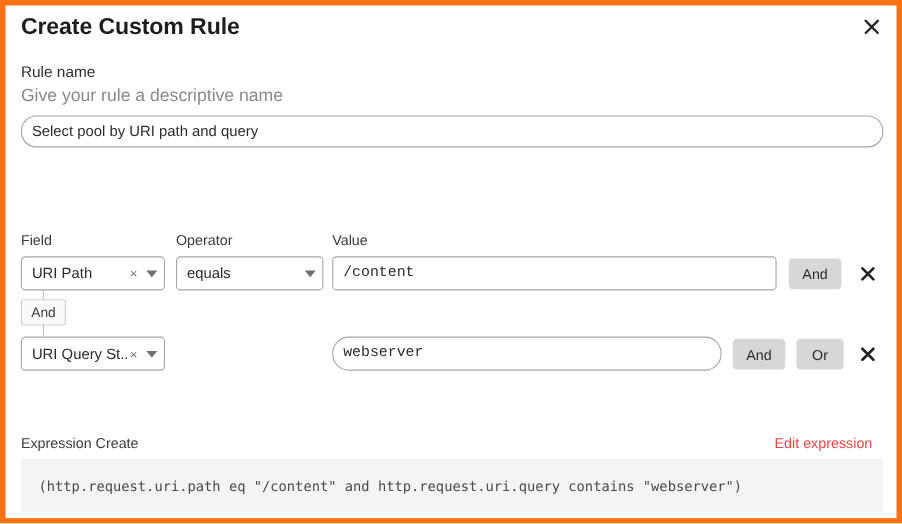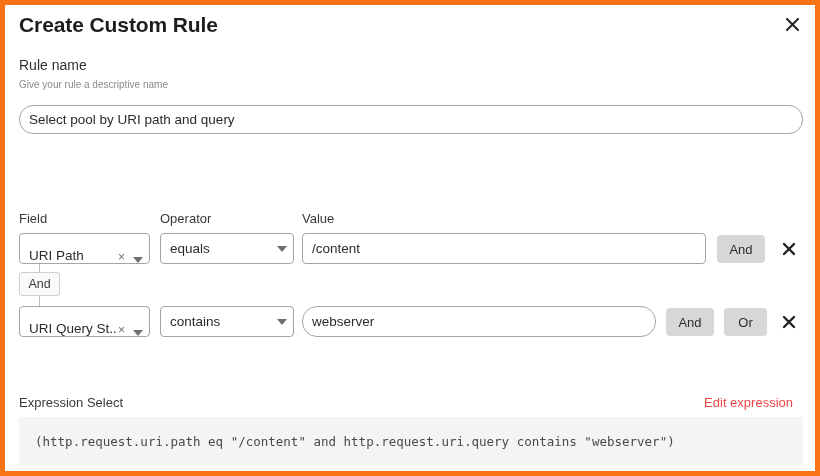--- a/index.html
+++ b/index.html
@@ -53,21 +53,21 @@
   .section-label {
     position: absolute;
     font-size: 14px;
     color: #313131;
   }
   .rule-name-label { left: 14px; top: 52px; }
   .rule-name-help {
     position: absolute;
     left: 14px;
     top: 74px;
-    font-size: 10px;
+    font-size: 16px;
     color: #8a8a8a;
   }
   .rule-name-input {
     position: absolute;
     left: 14px;
     top: 100px;
     width: 784px;
     height: 29px;
     box-sizing: border-box;
     border: 1px solid #a5a5a5;
@@ -146,31 +146,31 @@
     justify-content: center;
   }
   .caret-tri {
     width: 0;
     height: 0;
     border-left: 5px solid transparent;
     border-right: 5px solid transparent;
     border-top: 6px solid #6f6f6f;
   }
 
-  .field-select    { left: 14px;  width: 131px; align-items: flex-end; }
+  .field-select    { left: 14px;  width: 131px; }
   .operator-select { left: 155px; width: 134px; }
 
   .value-input {
     position: absolute;
     box-sizing: border-box;
     height: 31px;
     border: 1px solid #a5a5a5;
     border-radius: 4px;
     background: #fff;
-    font-family: Liberation Sans, sans-serif;
+    font-family: Liberation Mono, monospace;
     font-size: 13.5px;
     color: #2b2b2b;
     padding: 0 9px;
     outline: none;
   }
   .value-1 { left: 297px; width: 404px; }
   .value-2 { left: 297px; width: 354px; border-radius: 15px; }
 
   .logic-btn {
     position: absolute;
@@ -321,36 +321,30 @@
 
   <div class="cond-row row-2" style="width:820px;">
     <div class="select-box field-select">
       <span class="sel-text">URI Query St...</span>
       <span class="sel-clear">×</span>
       <span class="sel-caret">
           <span class="caret-tri"></span>
         </span>
     </div>
 
-    <div class="select-box operator-select">
-      <span class="sel-text">contains</span>
-      <span class="sel-caret">
-          <span class="caret-tri"></span>
-        </span>
-    </div>
 
     <input class="value-input value-2" type="text" value="webserver" style="">
 
     <button class="logic-btn and-2">And</button>
     <button class="logic-btn or-2">Or</button>
 
     <button class="remove-btn" aria-label="Remove">
       <svg width="14" height="14" viewBox="0 0 14 14">
         <path d="M2 2 L12 12 M12 2 L2 12" stroke="#222222" stroke-width="2.4" stroke-linecap="round"></path>
       </svg>
     </button>
   </div>
 
-  <div class="preview-label">Expression Select</div>
+  <div class="preview-label">Expression Create</div>
   <a class="edit-expression">Edit expression</a>
   <div class="preview-code">(http.request.uri.path eq "/content" and http.request.uri.query contains "webserver")</div>
 
 </div>
 
 </body></html>

